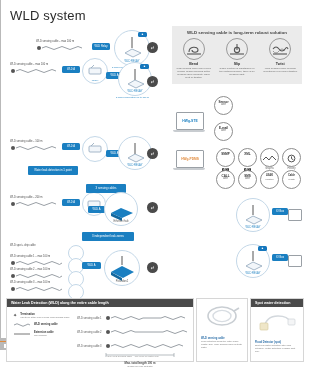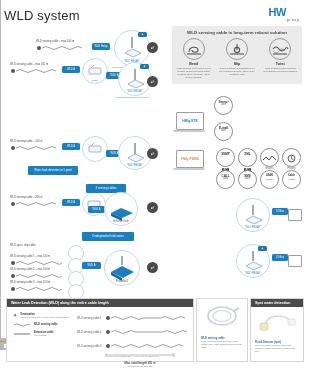--- a/index.html
+++ b/index.html
@@ -1,20 +1,20 @@
 <!DOCTYPE html>
 <html><head>
 <meta charset="utf-8">
 <style>
   html,body{margin:0;padding:0;background:#fff;}
   body{width:308px;height:369px;overflow:hidden;font-family:"Liberation Sans",sans-serif;color:#333;}
   .page{position:relative;width:308px;height:369px;background:#ffffff;}
 
   
-  .title{position:absolute;left:4px;top:8px;font-size:13px;color:#2b2b2b;letter-spacing:.2px;}
+  .title{position:absolute;left:10px;top:8px;font-size:13px;color:#2b2b2b;letter-spacing:.2px;}
   .logo{position:absolute;right:8px;top:7px;display:flex;align-items:flex-start;}
   .logo-hw{font-size:11px;font-weight:bold;color:#1a7fc1;letter-spacing:-.5px;line-height:1;}
   .logo-grp{display:inline-block;margin-left:1px;}
   .logo-bar{width:22px;height:4px;background:#1a7fc1;}
   .logo-bar2{width:22px;height:2px;background:#7fb8dc;margin-top:1px;}
   .logo-sub{font-size:3.2px;color:#3a3a3a;letter-spacing:1px;margin-top:1px;text-align:right;}
 
   
   .robust{position:absolute;left:172px;top:26px;width:130px;height:58px;background:#ebebeb;}
   .robust-h{font-size:4.4px;color:#3f3f3f;text-align:center;padding-top:4px;font-weight:bold;}
@@ -69,28 +69,20 @@
   .note{font-size:2.3px;color:#8a8a8a;text-align:center;}
   .prodcap{font-size:2.6px;color:#2b6ea8;font-weight:bold;line-height:1.3;}
   .prodtxt{font-size:2.3px;color:#777;line-height:1.3;}
 </style>
 </head>
 <body>
 
 <div class="page">
 
   <div class="title">WLD system</div>
-  <div class="logo">
-    <span class="logo-hw">HW</span>
-    <span class="logo-grp">
-      <span class="logo-bar"></span>
-      <span class="logo-bar2"></span>
-      <span class="logo-sub">group</span>
-    </span>
-  </div>
 
   <div class="robust">
     <div class="robust-h">WLD sensing cable is long-term robust solution</div>
     <div class="robust-row">
 
       <div class="robust-cell">
         <div class="rcirc">
           <svg width="20" height="20" viewBox="0 0 20 20">
             <path d="M5 13 C5 7, 14 7, 14 11 C14 14, 8 14, 8 11" stroke="#555" stroke-width="1.1" fill="none"></path>
             <path d="M3 15 h14" stroke="#555" stroke-width="1.1" fill="none"></path>

